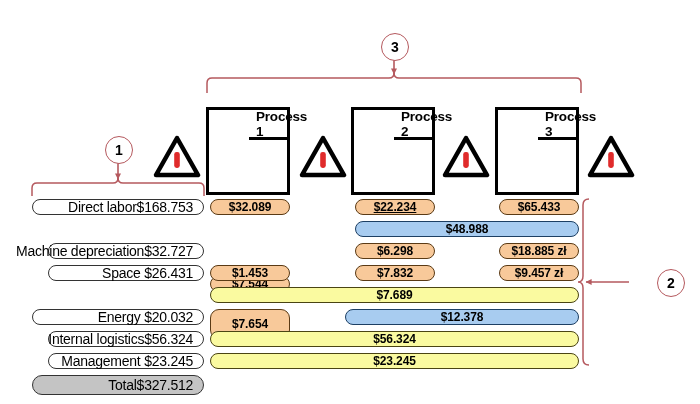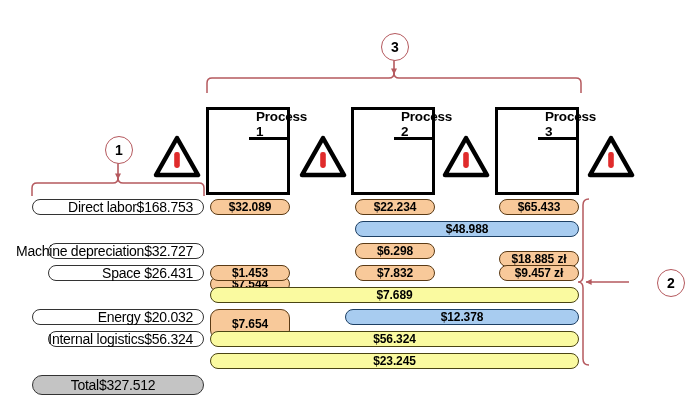--- a/index.html
+++ b/index.html
@@ -183,45 +183,48 @@
   </div>
   <div class="lbl" style="left:48px; top:265px; width:156px; height:16px;">
     <span>Space $26.431</span>
   </div>
   <div class="lbl" style="left:32px; top:309px; width:172px; height:16px;">
     <span>Energy $20.032</span>
   </div>
   <div class="lbl" style="left:48px; top:331px; width:156px; height:16px;">
     <span>Internal logistics$56.324</span>
   </div>
-  <div class="lbl total" style="left:32px; top:375px; width:172px; height:20px;justify-content:center;">
+  <div class="lbl" style="left:48px; top:353px; width:156px; height:16px;">
+    <span>Management $23.245</span>
+  </div>
+  <div class="lbl total" style="left:32px; top:375px; width:172px; height:20px;">
     <span>Total$327.512</span>
   </div>
 
   <div class="pill orange" style="left:210px; top:199px; width:80px; height:16px;">
     <span>$32.089</span>
   </div>
-  <div class="pill orange" style="left:355px; top:199px; width:80px; height:16px;">
+  <div class="pill orange" style="left:355px; top:199px; width:80px; height:16px;text-decoration:underline;">
     <span>$22.234</span>
   </div>
   <div class="pill orange" style="left:499px; top:199px; width:80px; height:16px;">
     <span>$65.433</span>
   </div>
 
   <div class="pill blue" style="left:355px; top:221px; width:224px; height:16px;">
     <span>$48.988</span>
   </div>
 
   <div class="pill orange" style="left:210px; top:243px; width:80px; height:16px;margin-top:33px;">
     <span>$7.544</span>
   </div>
   <div class="pill orange" style="left:355px; top:243px; width:80px; height:16px;">
     <span>$6.298</span>
   </div>
-  <div class="pill orange" style="left:499px; top:251px; width:80px; height:16px;">
+  <div class="pill orange" style="left:499px; top:243px; width:80px; height:16px;">
     <span>$18.885 zł</span>
   </div>
 
   <div class="pill orange" style="left:210px; top:265px; width:80px; height:16px;">
     <span>$1.453</span>
   </div>
   <div class="pill orange" style="left:355px; top:265px; width:80px; height:16px;">
     <span>$7.832</span>
   </div>
   <div class="pill orange" style="left:499px; top:265px; width:80px; height:16px;">

